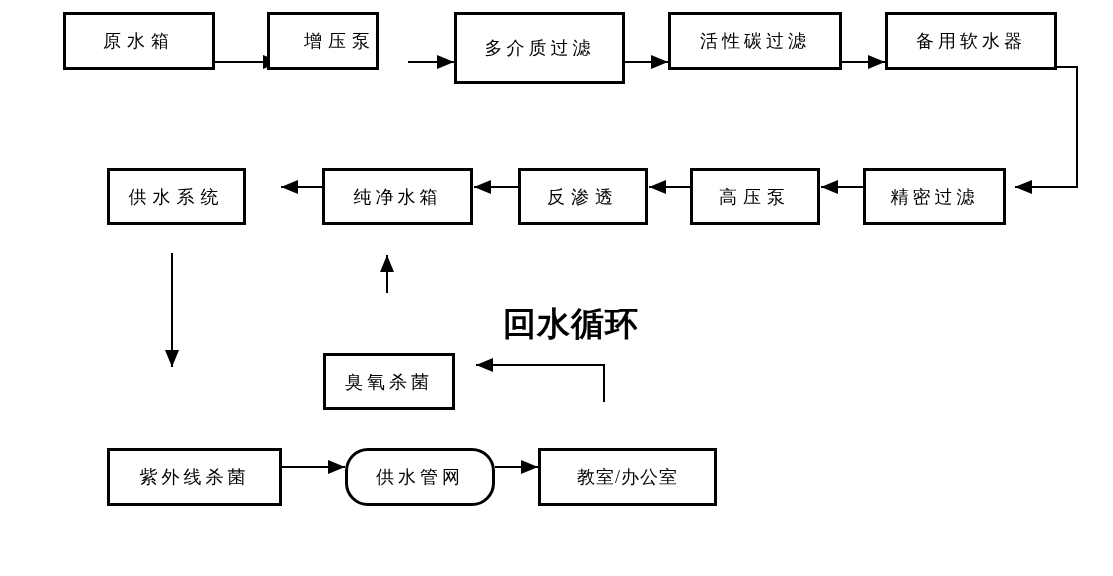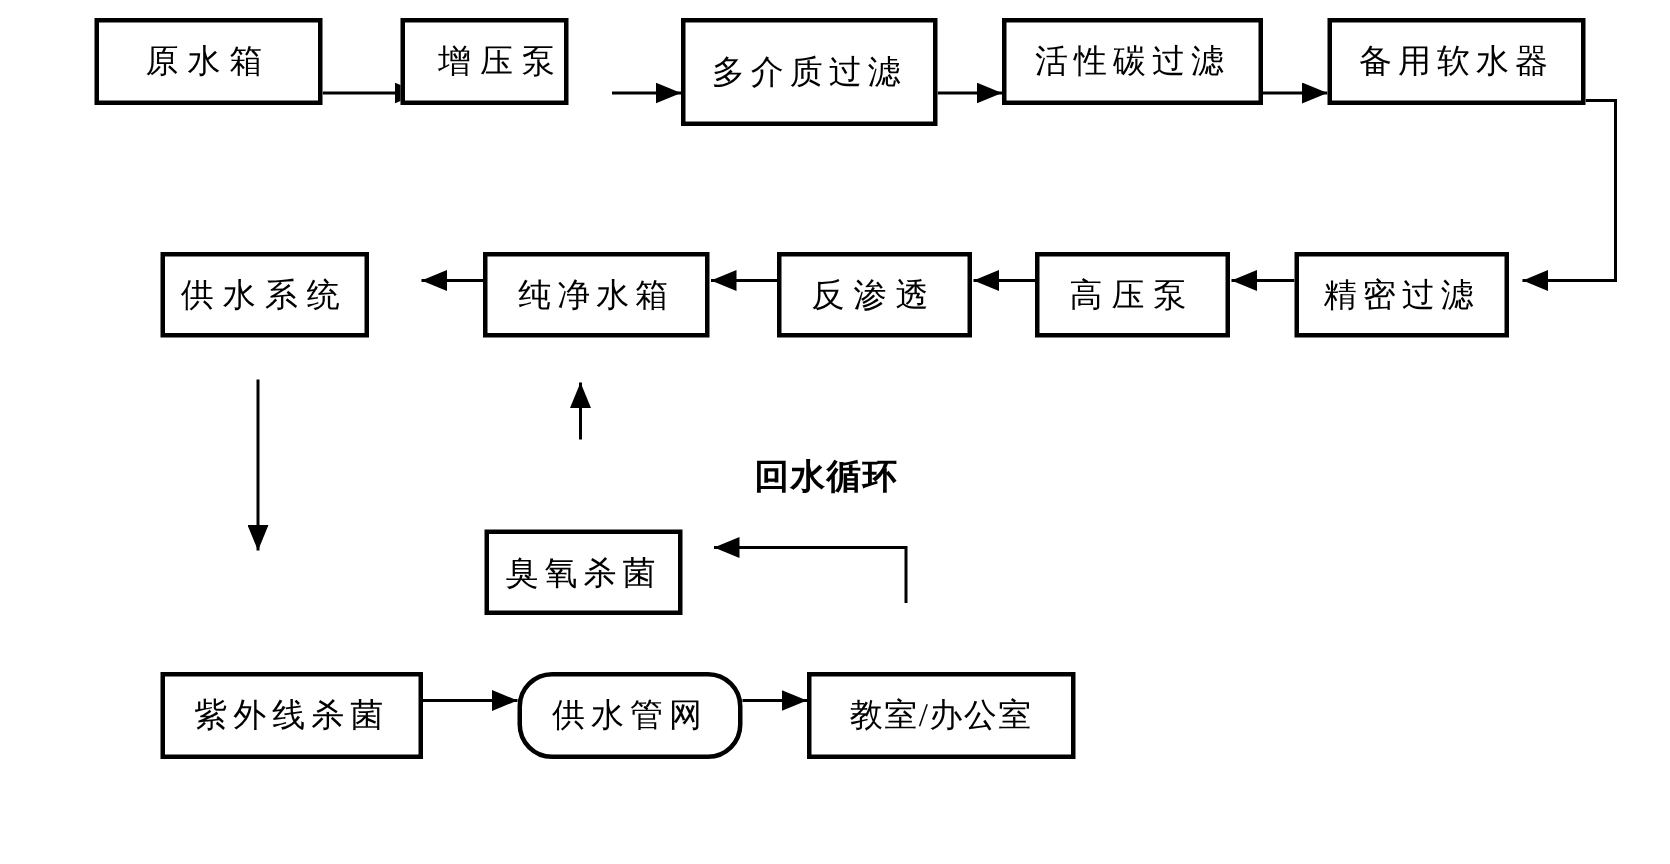--- a/index.html
+++ b/index.html
@@ -29,21 +29,21 @@
     fill: none;
   }
   .node {
     position: absolute;
     box-sizing: border-box;
     border: 3px solid #000000;
     background: #ffffff;
     display: flex;
     align-items: center;
     justify-content: center;
-    font-size: 22px;
+    font-size: 18px;
     letter-spacing: 6px;
     color: #000000;
     white-space: nowrap;
   }
   .node.tight { letter-spacing: 1px; }
 
   
   .n-raw-water-tank          { left: 63px;  top: 12px;  width: 152px; height: 58px; }
   .n-booster-pump            { left: 267px; top: 12px;  width: 112px; height: 58px; justify-content: flex-end; }
   .n-multi-media-filter      { left: 454px; top: 12px;  width: 171px; height: 72px; letter-spacing: 4px; }
@@ -61,21 +61,21 @@
   .n-uv-sterilization        { left: 107px; top: 448px; width: 175px; height: 58px; letter-spacing: 4px; }
   .n-water-supply-network    { left: 345px; top: 448px; width: 150px; height: 58px; letter-spacing: 4px; border-radius: 23px; }
   .n-classroom-office        { left: 538px; top: 448px; width: 179px; height: 58px; }
 
   .float-label {
     position: absolute;
     left: 503px;
     top: 302px;
     font-family: "Liberation Sans", "DejaVu Sans", sans-serif;
     font-weight: 700;
-    font-size: 23px;
+    font-size: 33px;
     letter-spacing: 1px;
     color: #000000;
     white-space: nowrap;
   }
 </style>
 </head>
 <body>
 
 <div class="canvas">
 

